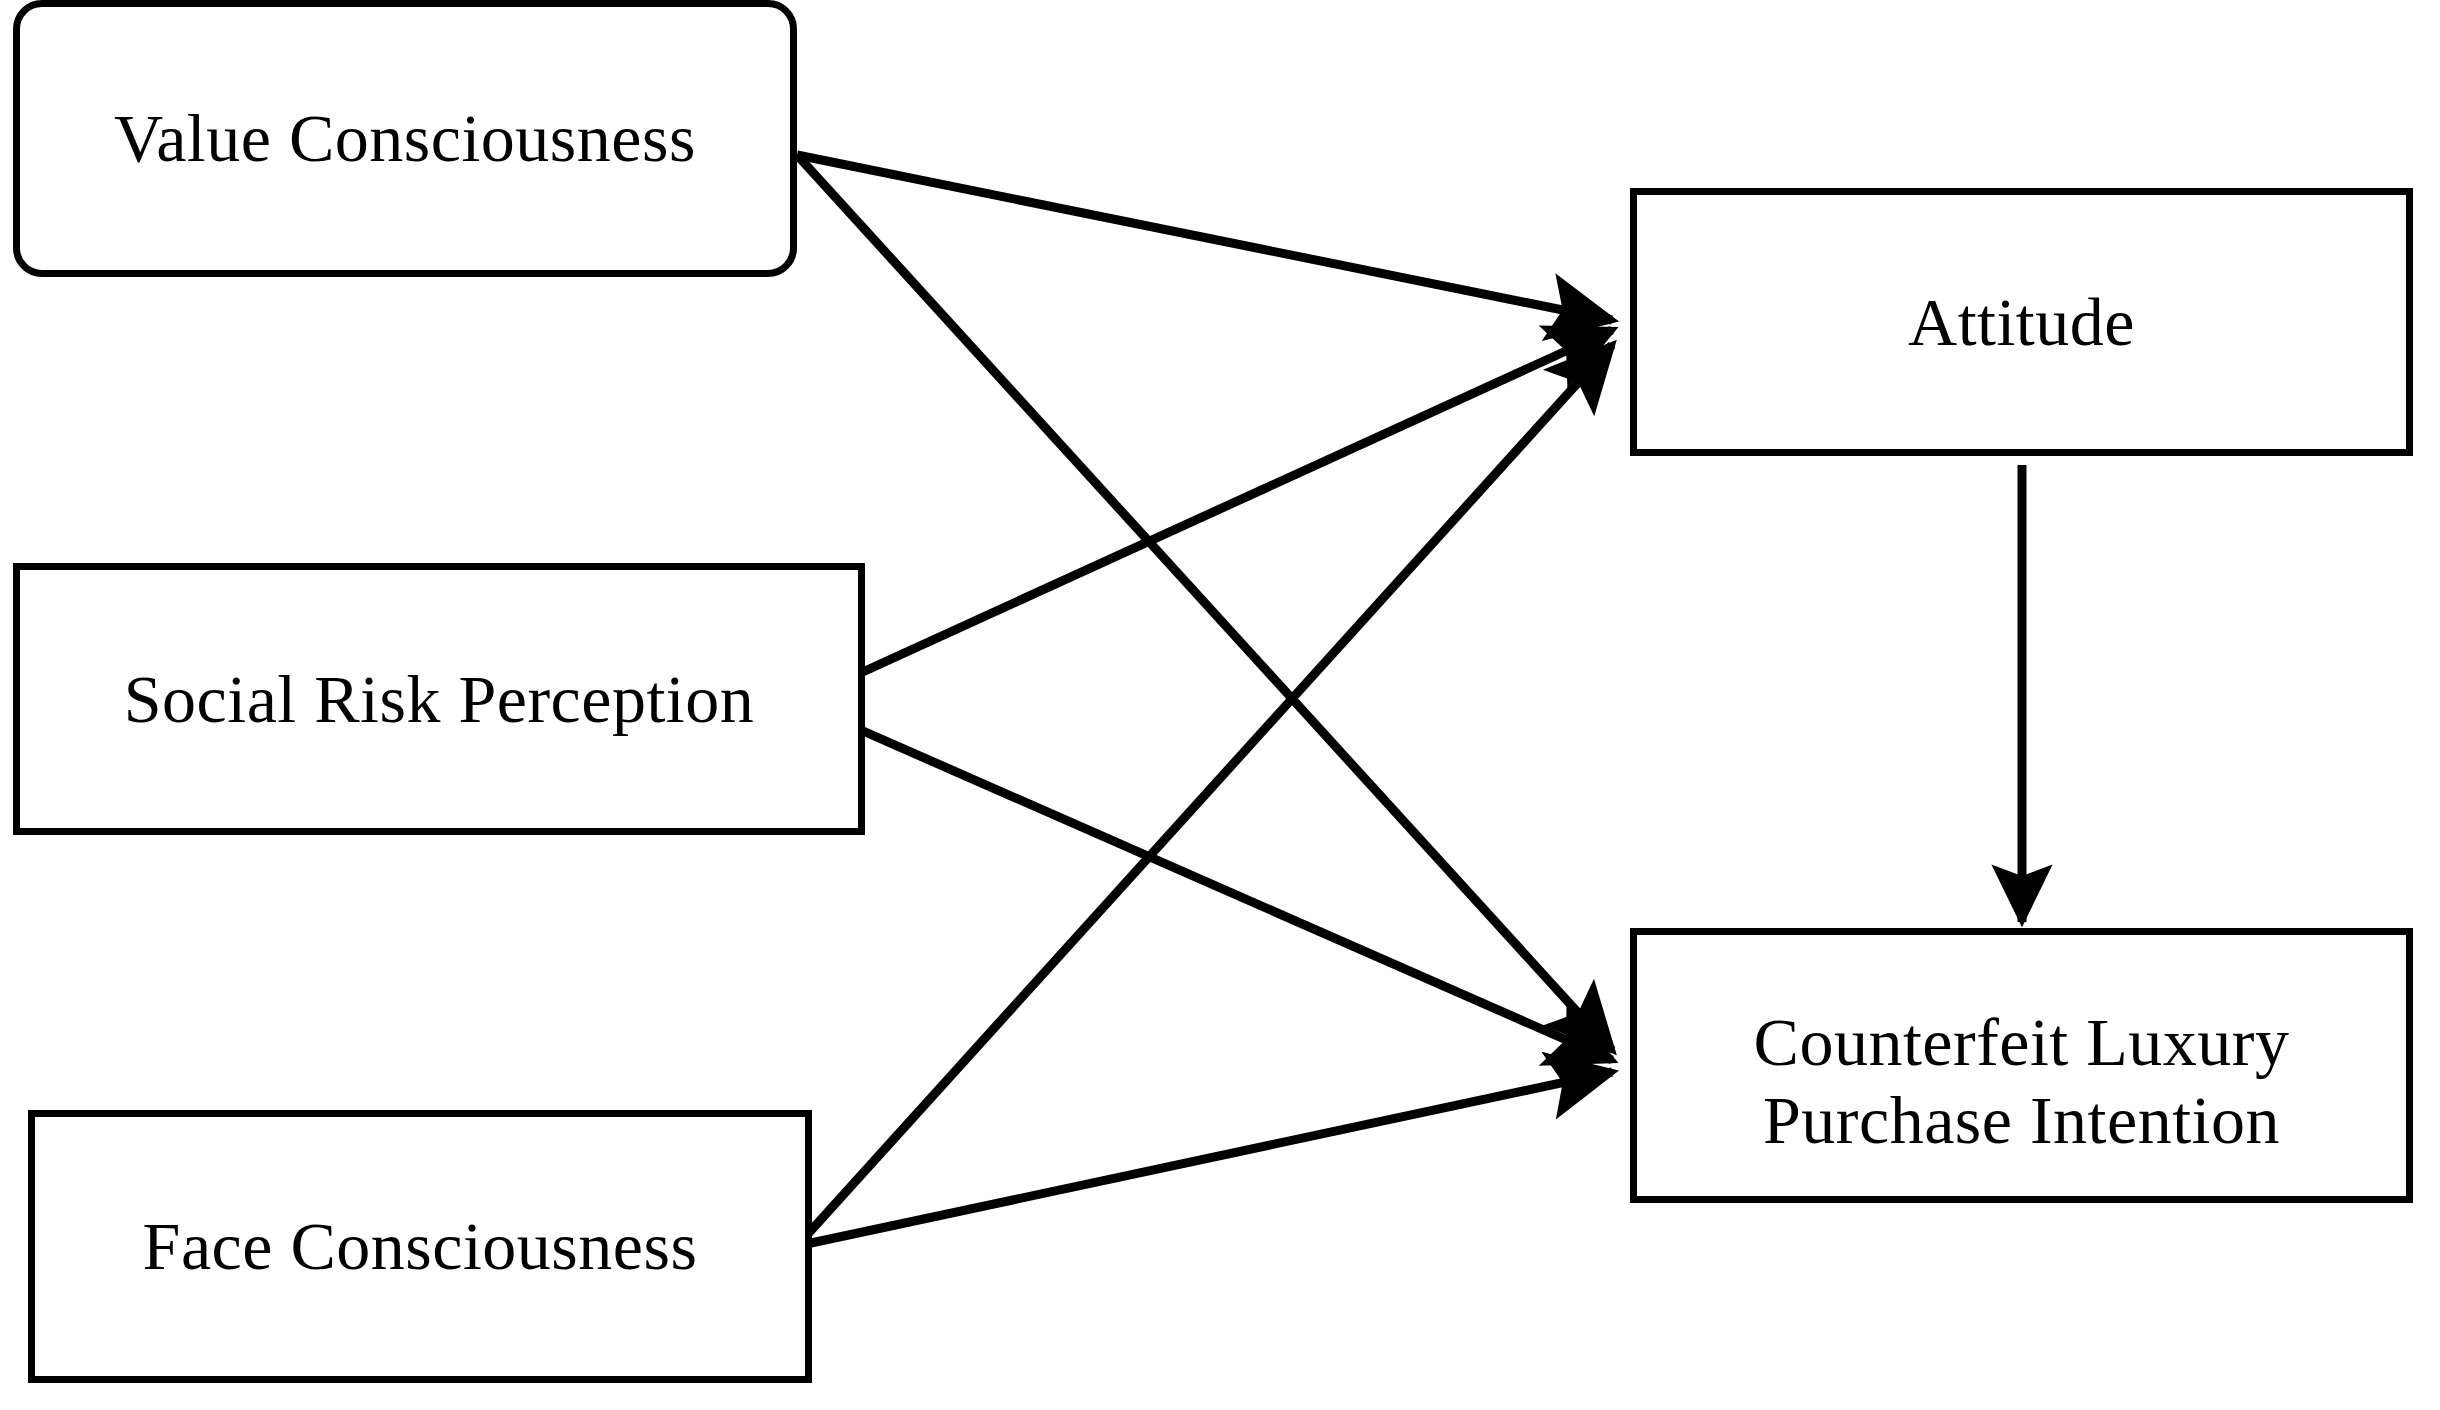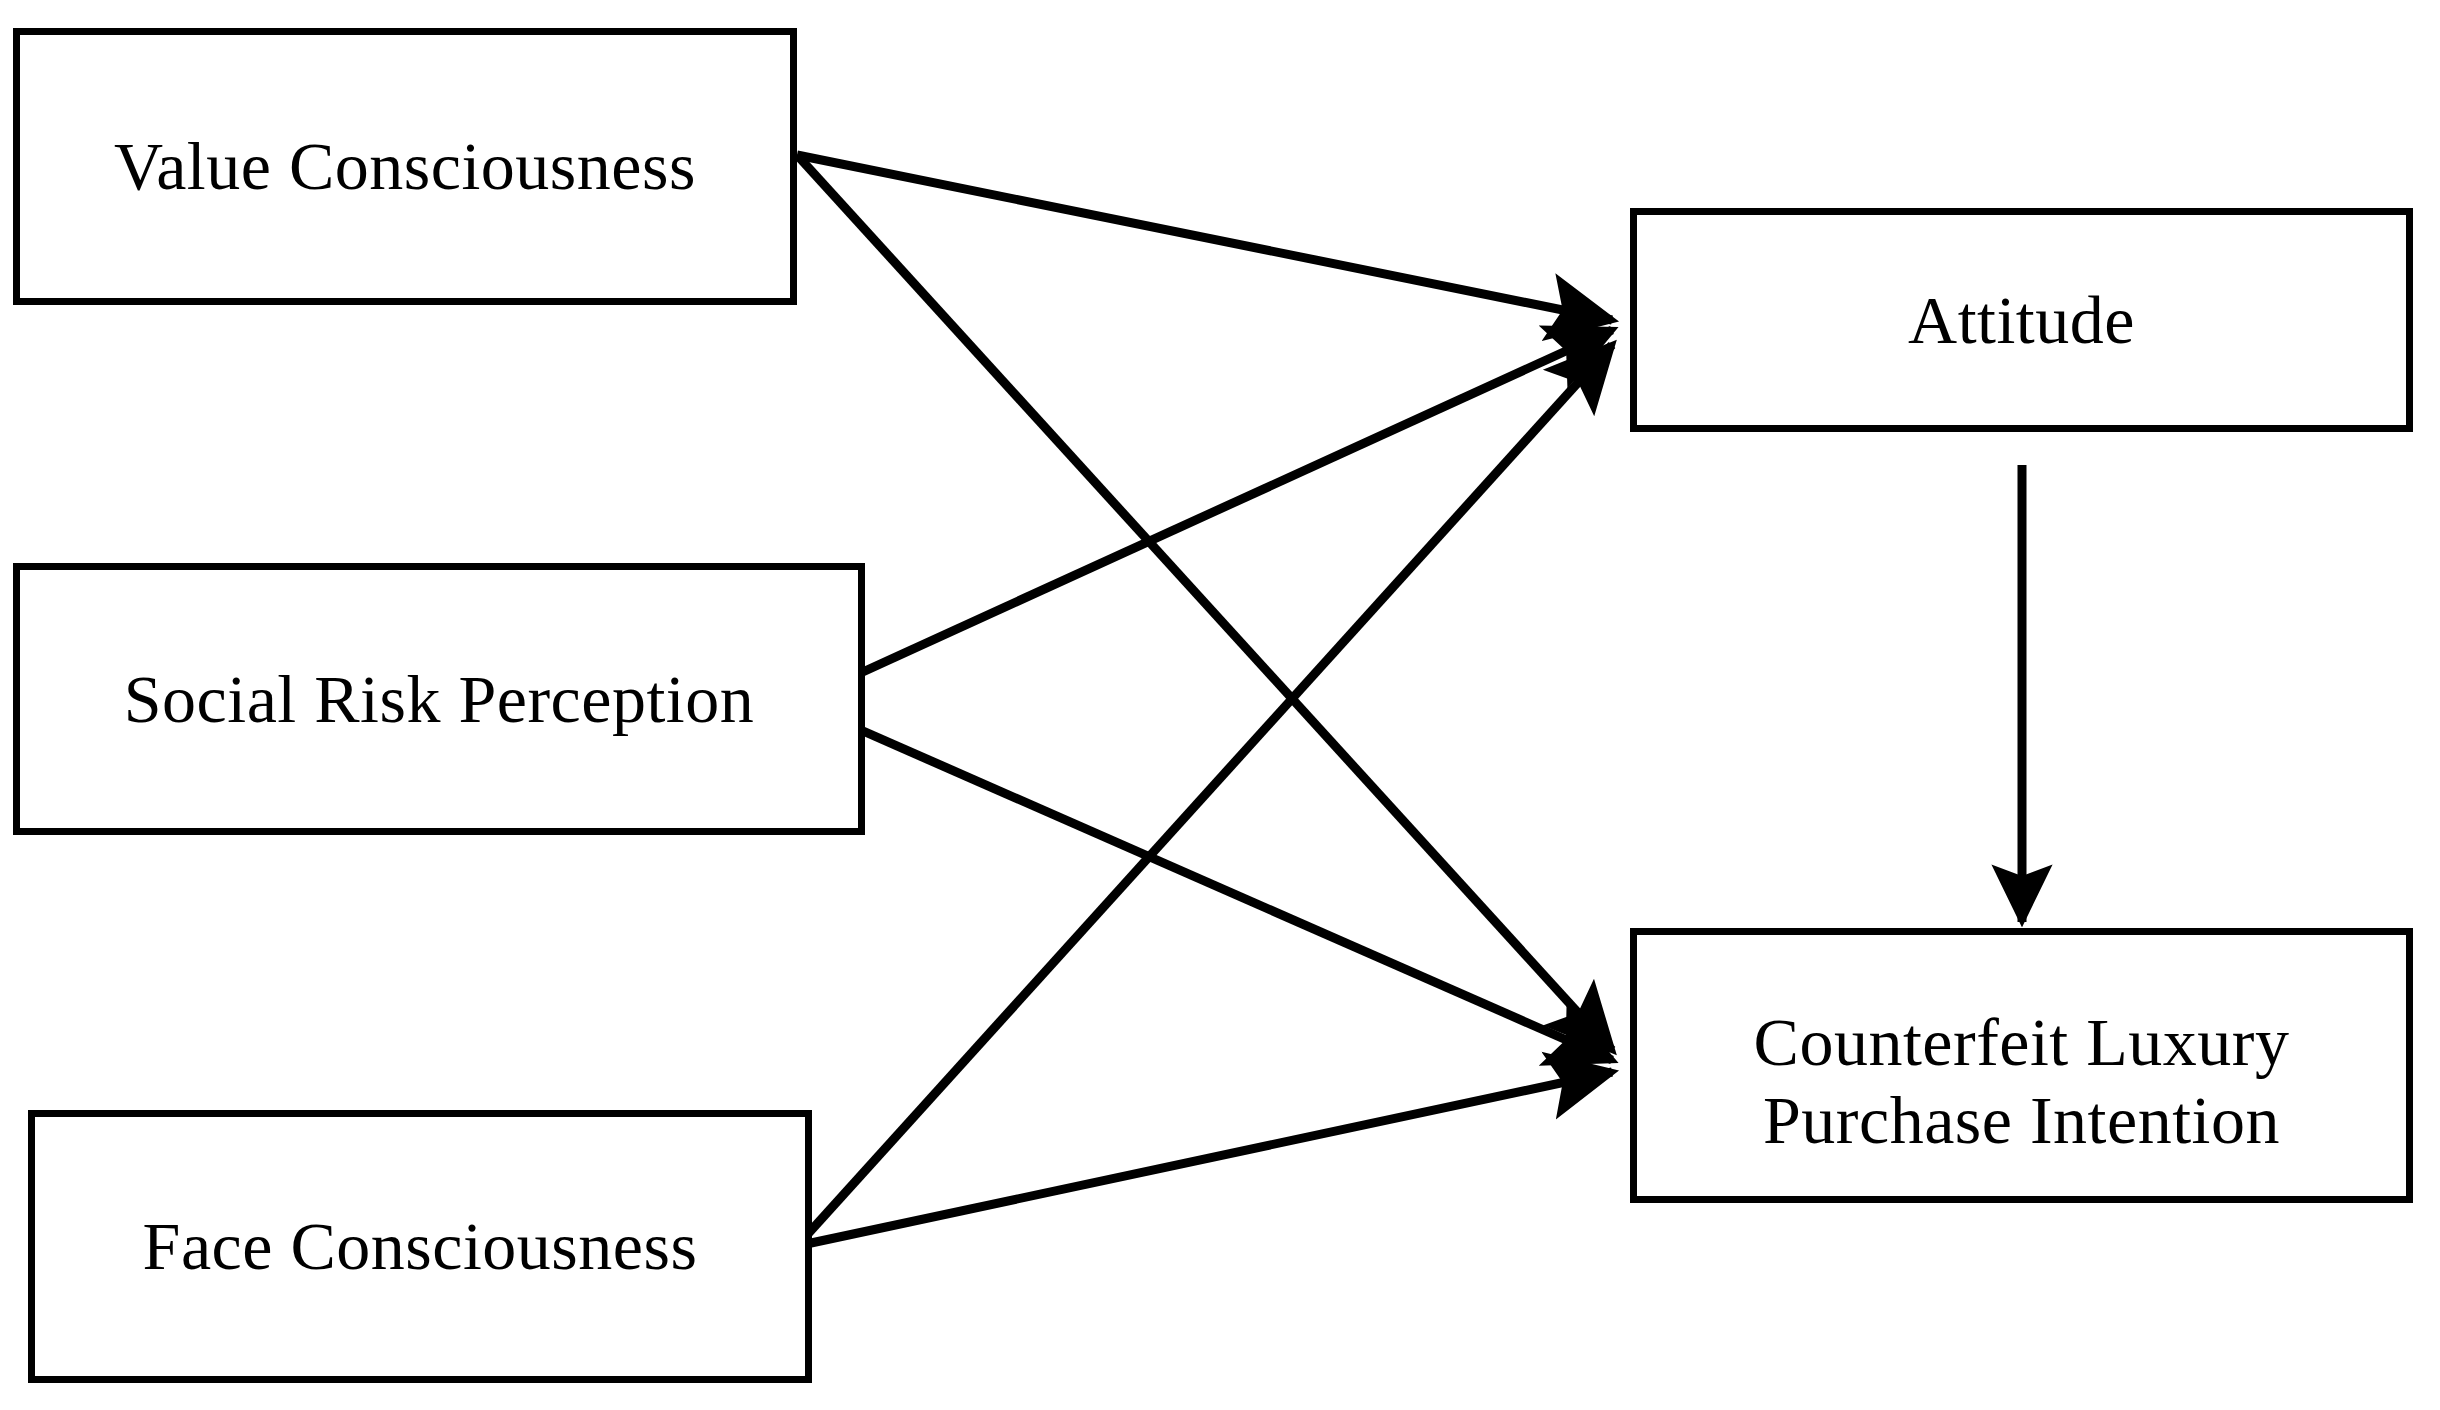--- a/index.html
+++ b/index.html
@@ -69,33 +69,33 @@
 
     <line class="edge-line" x1="797" y1="702" x2="1612" y2="1060" stroke="#000000" stroke-width="9" marker-end="url(#arrowhead)"></line>
 
     <line class="edge-line" x1="797" y1="1246" x2="1612" y2="345" stroke="#000000" stroke-width="9" marker-end="url(#arrowhead)"></line>
 
     <line class="edge-line" x1="797" y1="1246" x2="1612" y2="1072" stroke="#000000" stroke-width="9" marker-end="url(#arrowhead)"></line>
 
     <line class="edge-line" x1="2022" y1="465" x2="2022" y2="922" stroke="#000000" stroke-width="9" marker-end="url(#arrowhead-v)"></line>
   </svg>
 
-  <div class="node-box" style="left:13px; top:28px; width:784px; height:277px;">
+  <div class="node-box" style="left:13px; top:0; width:784px; height:277px;border-radius:29px;">
     <span class="node-label">Value Consciousness</span>
   </div>
 
   <div class="node-box" style="left:13px; top:563px; width:852px; height:272px;">
     <span class="node-label">Social Risk Perception</span>
   </div>
 
   <div class="node-box" style="left:28px; top:1110px; width:784px; height:273px;">
     <span class="node-label">Face Consciousness</span>
   </div>
 
-  <div class="node-box" style="left:1630px; top:188px; width:783px; height:224px;margin-top:20px;">
+  <div class="node-box" style="left:1630px; top:188px; width:783px; height:268px;">
     <span class="node-label">Attitude</span>
   </div>
 
   <div class="node-box" style="left:1630px; top:928px; width:783px; height:275px;">
     <span class="node-label two-line">Counterfeit Luxury
 Purchase Intention</span>
   </div>
 
 </div>
 

